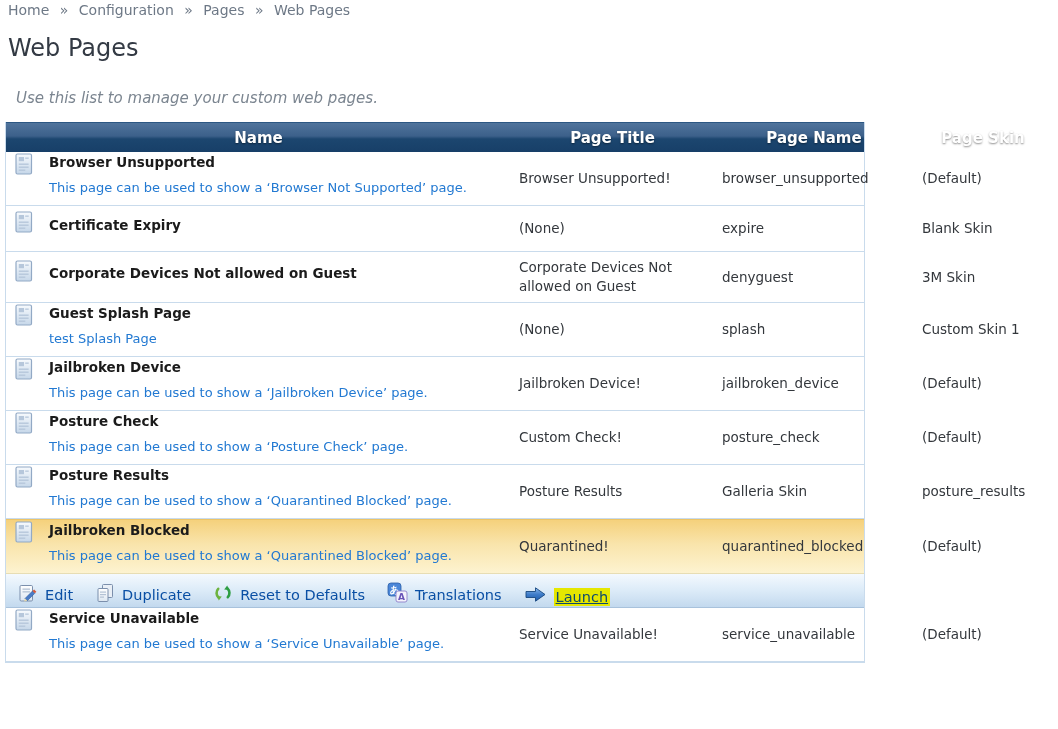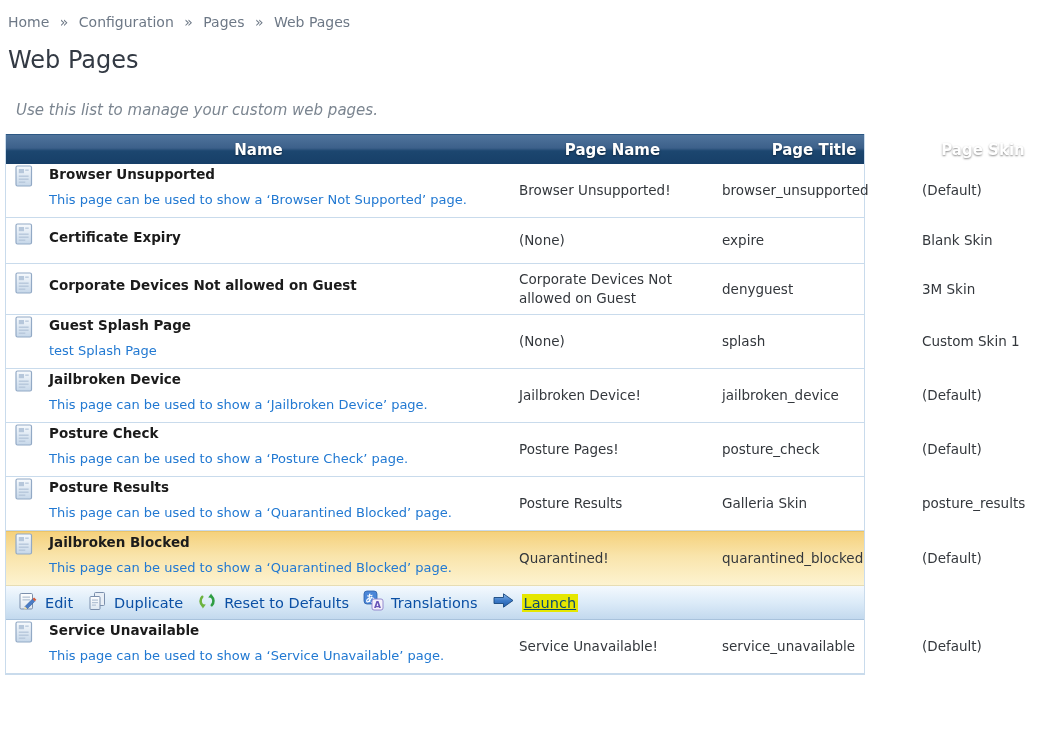--- a/index.html
+++ b/index.html
@@ -1,19 +1,19 @@
 <!DOCTYPE html>
 <html><head>
 <meta charset="utf-8">
 <style>
   * { margin:0; padding:0; box-sizing:border-box; }
   html,body { width:1058px; height:729px; overflow:hidden; background:#ffffff;
     font-family:"DejaVu Sans","Liberation Sans",sans-serif; }
 
-  .breadcrumb { margin:14px 0 0 8px; font-size:14px; color:#6d7886; }
+  .breadcrumb { margin:2px 0 0 8px; font-size:14px; color:#6d7886; }
   .breadcrumb .sep { margin:0 6px; color:#6d7886; }
 
   .page-title { margin:16px 0 0 8px; font-size:24px; font-weight:400; color:#333a44; }
 
   .page-desc { margin:27px 0 0 16px; font-size:15px; font-style:italic; color:#7b8590; }
 
   .webpages-table { margin:15px 5px 0 5px; width:860px;
     border:1px solid #c9dbec; border-top:none; }
 
   .thead { display:grid; grid-template-columns:505px 203px 200px 138px;
@@ -31,21 +31,21 @@
   .name-cell .doc-ic { flex:0 0 auto; margin-top:1px; }
   .name-stack { display:flex; flex-direction:column; gap:7px; min-height:22px; justify-content:center; }
   .row-name { font-size:13.5px; font-weight:bold; color:#1b1b1b; line-height:20px; }
   .row-sub { font-size:13px; color:#2279d2; line-height:18px; cursor:pointer; }
   .row.no-sub { min-height:46px; }
   .row.no-sub .name-cell { align-items:center; }
 
   .row.selected { background:linear-gradient(to bottom,#f5d17c 0%,#f9e4ab 45%,#fdf3d0 100%);
     border-top:1px solid #ecc467; border-bottom:1px solid #e7ddb4; }
 
-  .action-bar { display:flex; align-items:center; height:34px; gap:0;
+  .action-bar { display:flex; align-items:flex-end; height:34px; gap:8px;
     padding-left:12px; border-bottom:1px solid #a8c2dc;
     background:linear-gradient(to bottom,#f4f9fe 0%,#dcebf8 50%,#c3d9ee 100%); }
   .action-item { display:flex; align-items:center; gap:7px; cursor:pointer; margin-right:14px; }
   .action-item .lbl { font-size:14.5px; color:#0a4fa4; line-height:18px; }
   .action-item .lbl.hl { background:#e5e700; color:#0c4a6e; padding:0 2px;text-decoration:underline; }
 
   .ic { display:inline-block; }
 </style>
 </head>
 <body>
@@ -78,22 +78,22 @@
   <span>Web Pages</span>
 </div>
 
 <div class="page-title">Web Pages</div>
 
 <div class="page-desc">Use this list to manage your custom web pages.</div>
 
 <div class="webpages-table">
   <div class="thead">
     <div class="th">Name</div>
+    <div class="th">Page Title</div>
     <div class="th">Page Name</div>
-    <div class="th">Page Title</div>
     <div class="th">Page Skin</div>
   </div>
   <div>
       <div class="row">
     <div class="cell name-cell">
       <span class="ic doc-ic">
         <svg width="19" height="23" viewBox="0 0 19 23">
           <rect x="1" y="1" width="15.5" height="20" rx="1.5" fill="url(#docg)" stroke="#92a9c5" stroke-width="1.2"></rect>
           <rect x="3.8" y="4" width="5.2" height="4.2" fill="#b6c7db"></rect>
           <rect x="10.2" y="4.5" width="3.5" height="1.3" fill="#b6c7db"></rect>
@@ -205,21 +205,21 @@
           <rect x="3.8" y="10.5" width="9.8" height="1.4" fill="#b6c7db"></rect>
           <rect x="3.8" y="13.5" width="9.8" height="1.4" fill="#b6c7db"></rect>
           <rect x="3.8" y="16.5" width="6.5" height="1.4" fill="#b6c7db"></rect>
         </svg>
       </span>
       <span class="name-stack">
         <span class="row-name">Posture Check</span>
         <span class="row-sub">This page can be used to show a ‘Posture Check’ page.</span>
       </span>
     </div>
-    <div class="cell">Posture Pages!</div>
+    <div class="cell">Custom Check!</div>
     <div class="cell">posture_check</div>
     <div class="cell">(Default)</div>
   </div>
       <div class="row">
     <div class="cell name-cell">
       <span class="ic doc-ic">
         <svg width="19" height="23" viewBox="0 0 19 23">
           <rect x="1" y="1" width="15.5" height="20" rx="1.5" fill="url(#docg)" stroke="#92a9c5" stroke-width="1.2"></rect>
           <rect x="3.8" y="4" width="5.2" height="4.2" fill="#b6c7db"></rect>
           <rect x="10.2" y="4.5" width="3.5" height="1.3" fill="#b6c7db"></rect>

